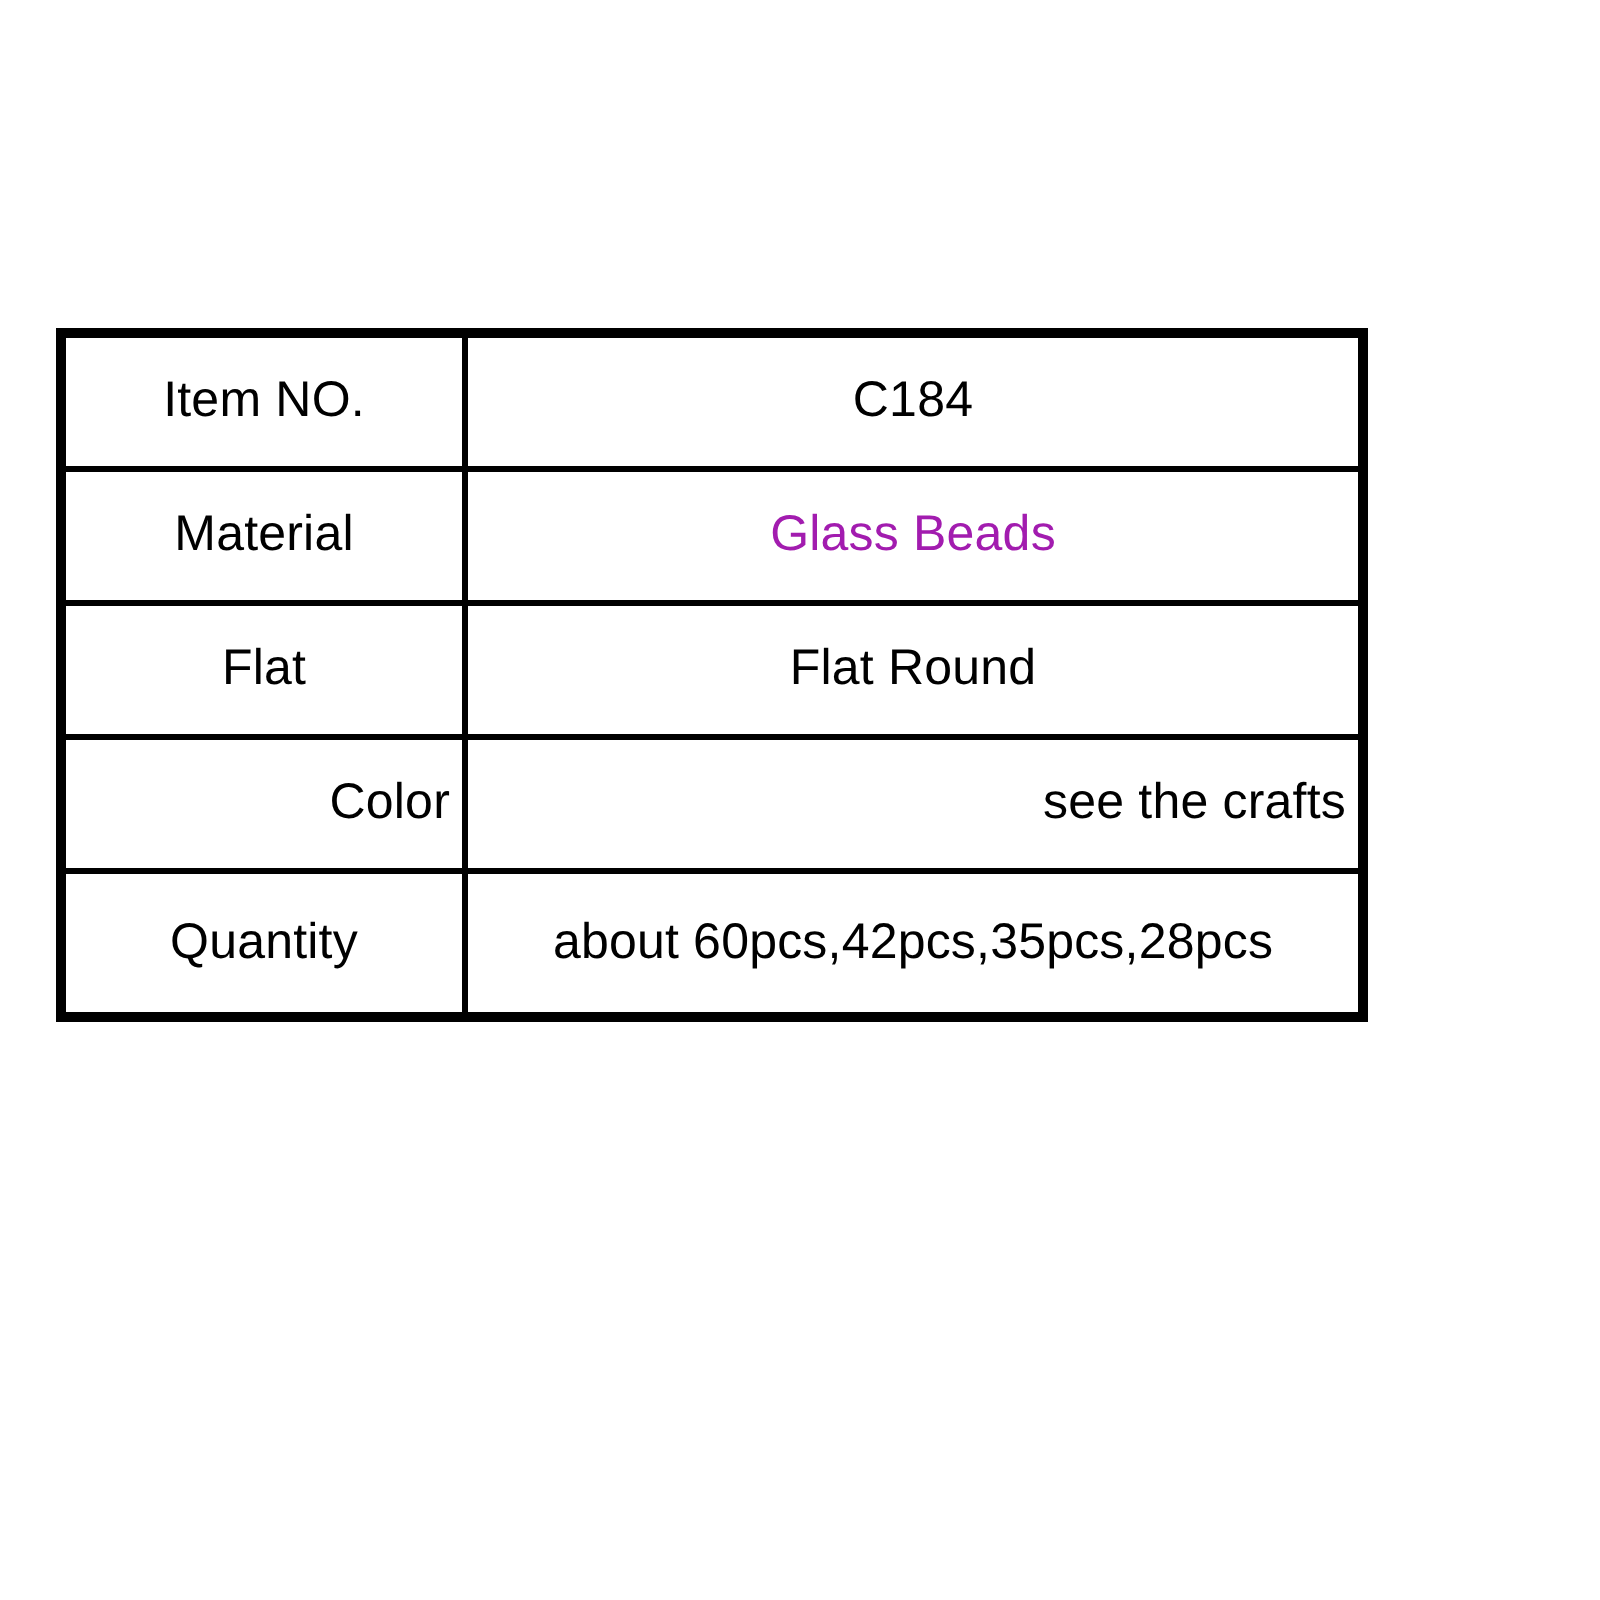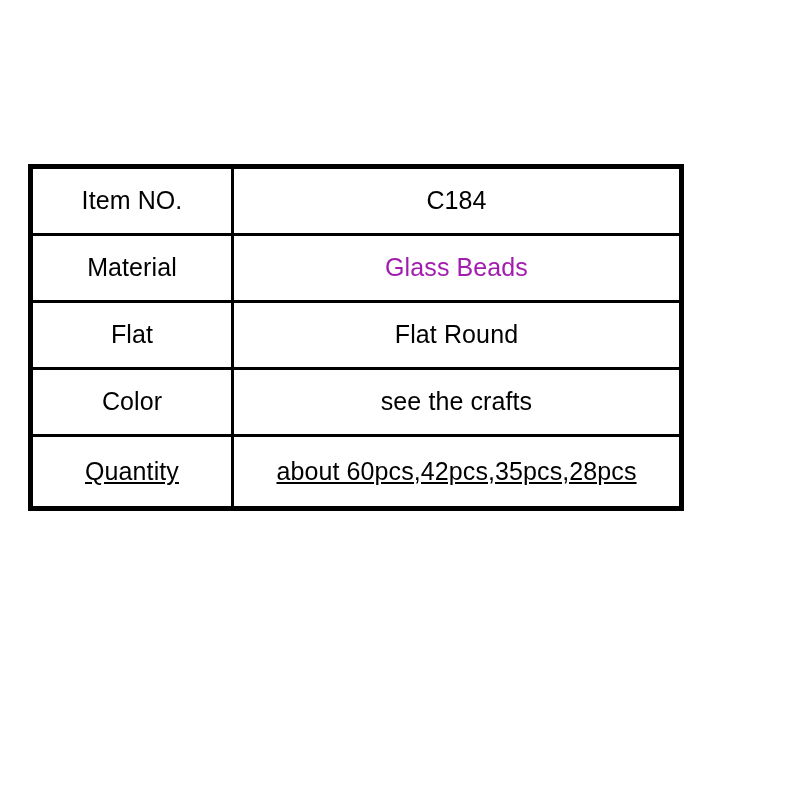--- a/index.html
+++ b/index.html
@@ -46,23 +46,23 @@
   td.label-cell {
     width: 186px;
     font-size: 25px;
   }
   td.value-cell {
     font-size: 25px;
   }
   tr.row-item td { height: 64px; }
   tr.row-material td { height: 64px; }
   tr.row-shape td { height: 64px; }
-  tr.row-color td { height: 64px; }
+  tr.row-color td { height: 64px; text-align: right; }
   tr.row-size td { height: 64px; }
-  tr.row-quantity td { height: 69px; text-decoration: underline; }
+  tr.row-quantity td { height: 69px; }
   tr.row-suit td { height: 107px; }
 
   .value-material {
     color: #a21caf;
   }
   .multiline {
     white-space: pre-line;
     line-height: 1.3;
   }
 </style>

